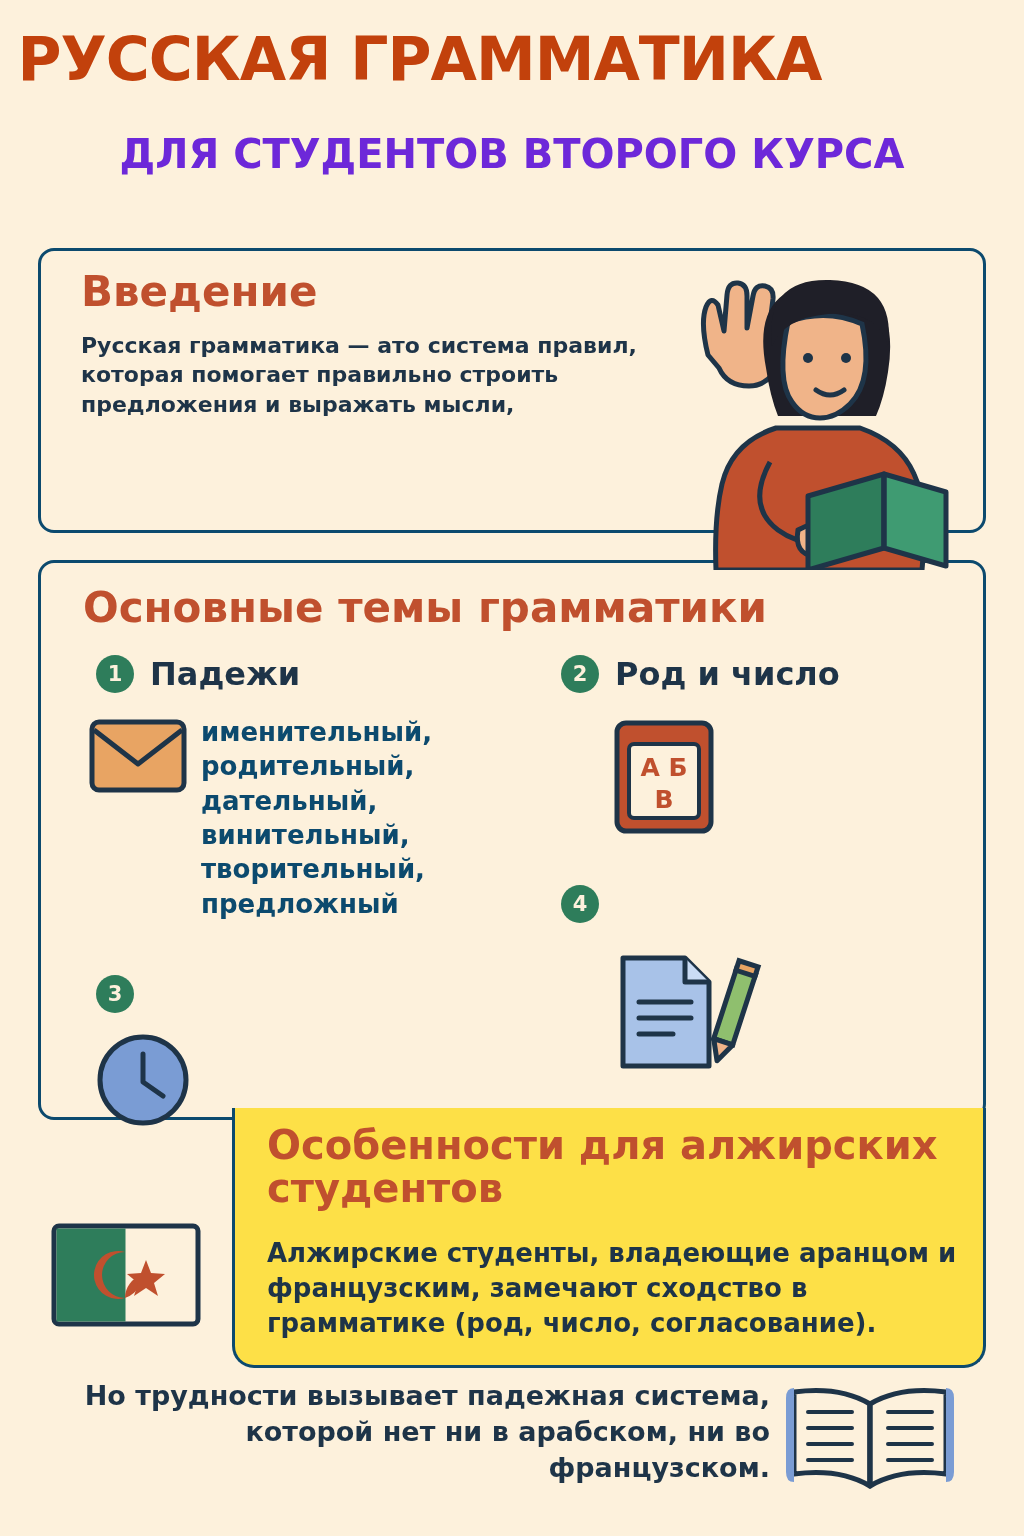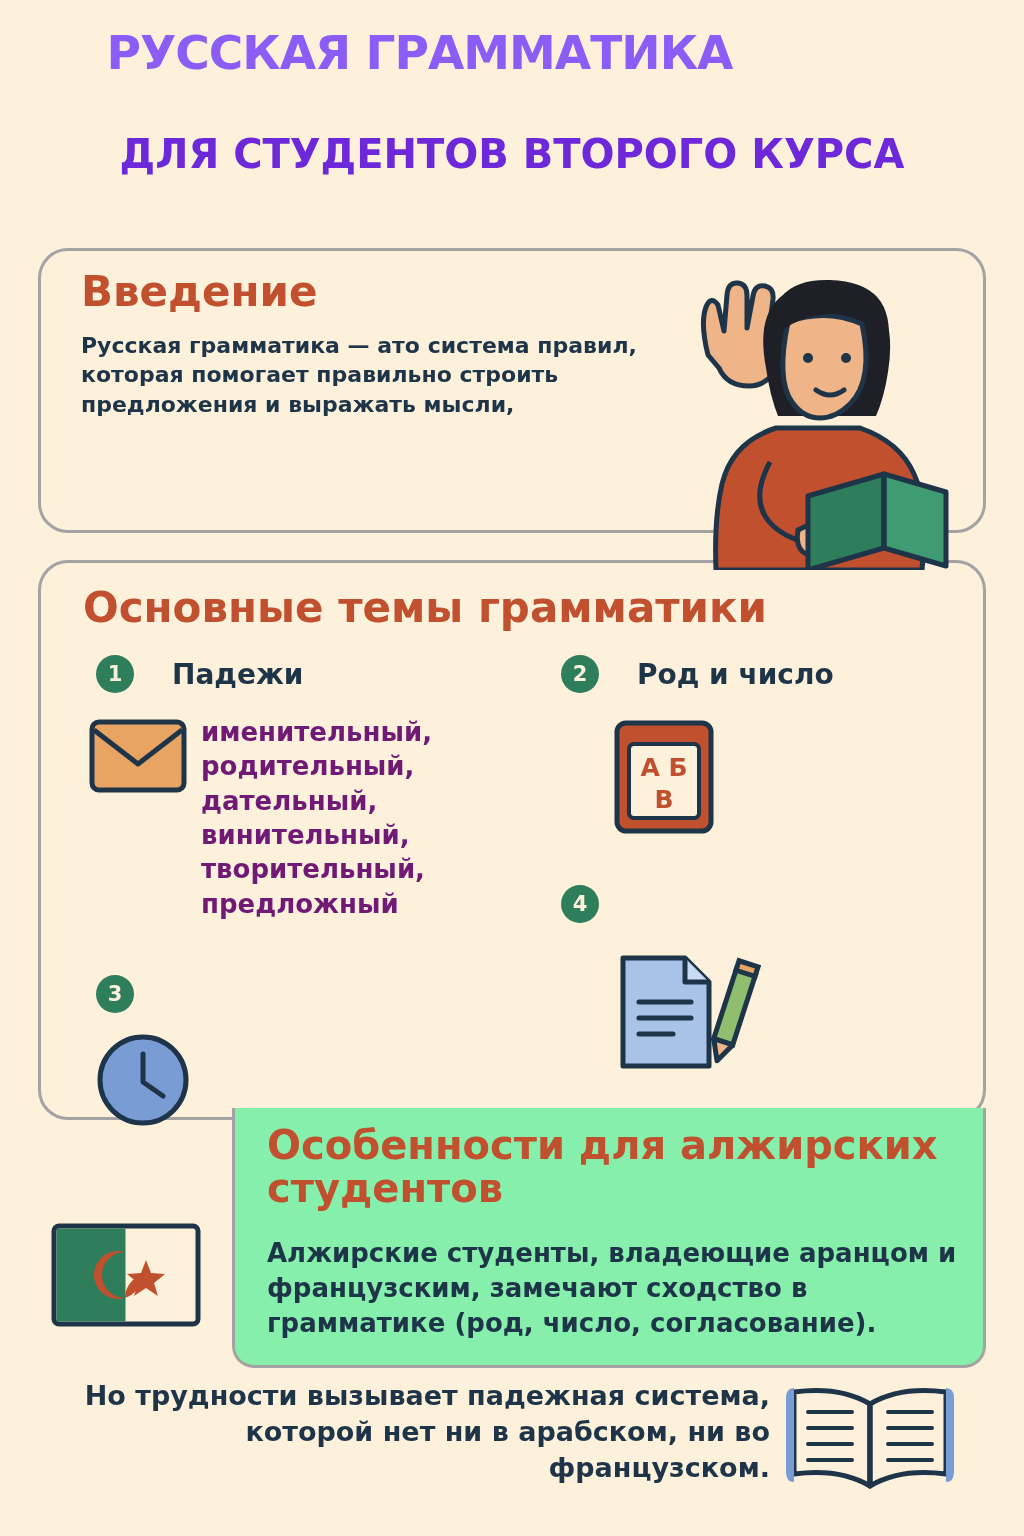--- a/index.html
+++ b/index.html
@@ -20,44 +20,44 @@
     position: absolute;
     inset: 0;
     padding: 0;
   }
   .title-main {
     position: absolute;
     top: 28px;
     left: 0;
     width: 839px;
     text-align: center;
-    font-size: 47px;
+    font-size: 60px;
     font-weight: 800;
     letter-spacing: -1px;
-    color: #8b5cf6;
+    color: #c2410c;
     font-family: "DejaVu Sans", sans-serif;
     line-height: 1.05;
   }
   .title-sub {
     position: absolute;
     top: 132px;
     left: 0;
     width: 1024px;
     text-align: center;
     font-size: 40px;
     font-weight: 800;
     color: #6d28d9;
     line-height: 1.1;
   }
 
   
   .card {
     position: absolute;
-    border: 3px solid #a3a3a3;
-    border-radius: 30px;
+    border: 3px solid #0c4a6e;
+    border-radius: 16px;
     background: #fdf1dc;
     box-sizing: border-box;
   }
   #card-intro {
     left: 38px;
     top: 248px;
     width: 948px;
     height: 285px;
     z-index: 2;
   }
@@ -70,21 +70,21 @@
     padding-left: 40px;
   }
   #card-features {
     left: 232px;
     top: 1108px;
     width: 754px;
     height: 260px;
     border-top: none;
     border-radius: 0 0 22px 22px;
     z-index: 3;
-    background: #86efac;
+    background: #fde047;
   }
   #card-features::before {
     content: "";
     position: absolute;
     left: 0; top: -3px;
     width: 100%;
     height: 3px;
     background: transparent;
   }
 
@@ -133,38 +133,37 @@
     align-items: center;
     justify-content: center;
     box-sizing: border-box;
   }
   .topic-head {
     display: flex;
     align-items: center;
     gap: 16px;
   }
   .topic-label {
-    font-size: 28px;
+    font-size: 32px;
     font-weight: 800;
     color: #1e3448;
-    margin-left: 22px;
   }
 
   #topic-1 { position: absolute; left: 55px; top: 92px; }
   #topic-2 { position: absolute; left: 520px; top: 92px; }
   #topic-3 { position: absolute; left: 55px; top: 412px; }
   #topic-4 { position: absolute; left: 520px; top: 322px; }
 
   #cases-list {
     position: absolute;
     left: 160px;
     top: 152px;
     width: 300px;
     font-size: 26px;
-    color: #701a75;
+    color: #0c4a6e;
     font-weight: 600;
     line-height: 1.32;
   }
 
   
   #features-title {
     position: absolute;
     left: 32px;
     top: 16px;
     width: 700px;

